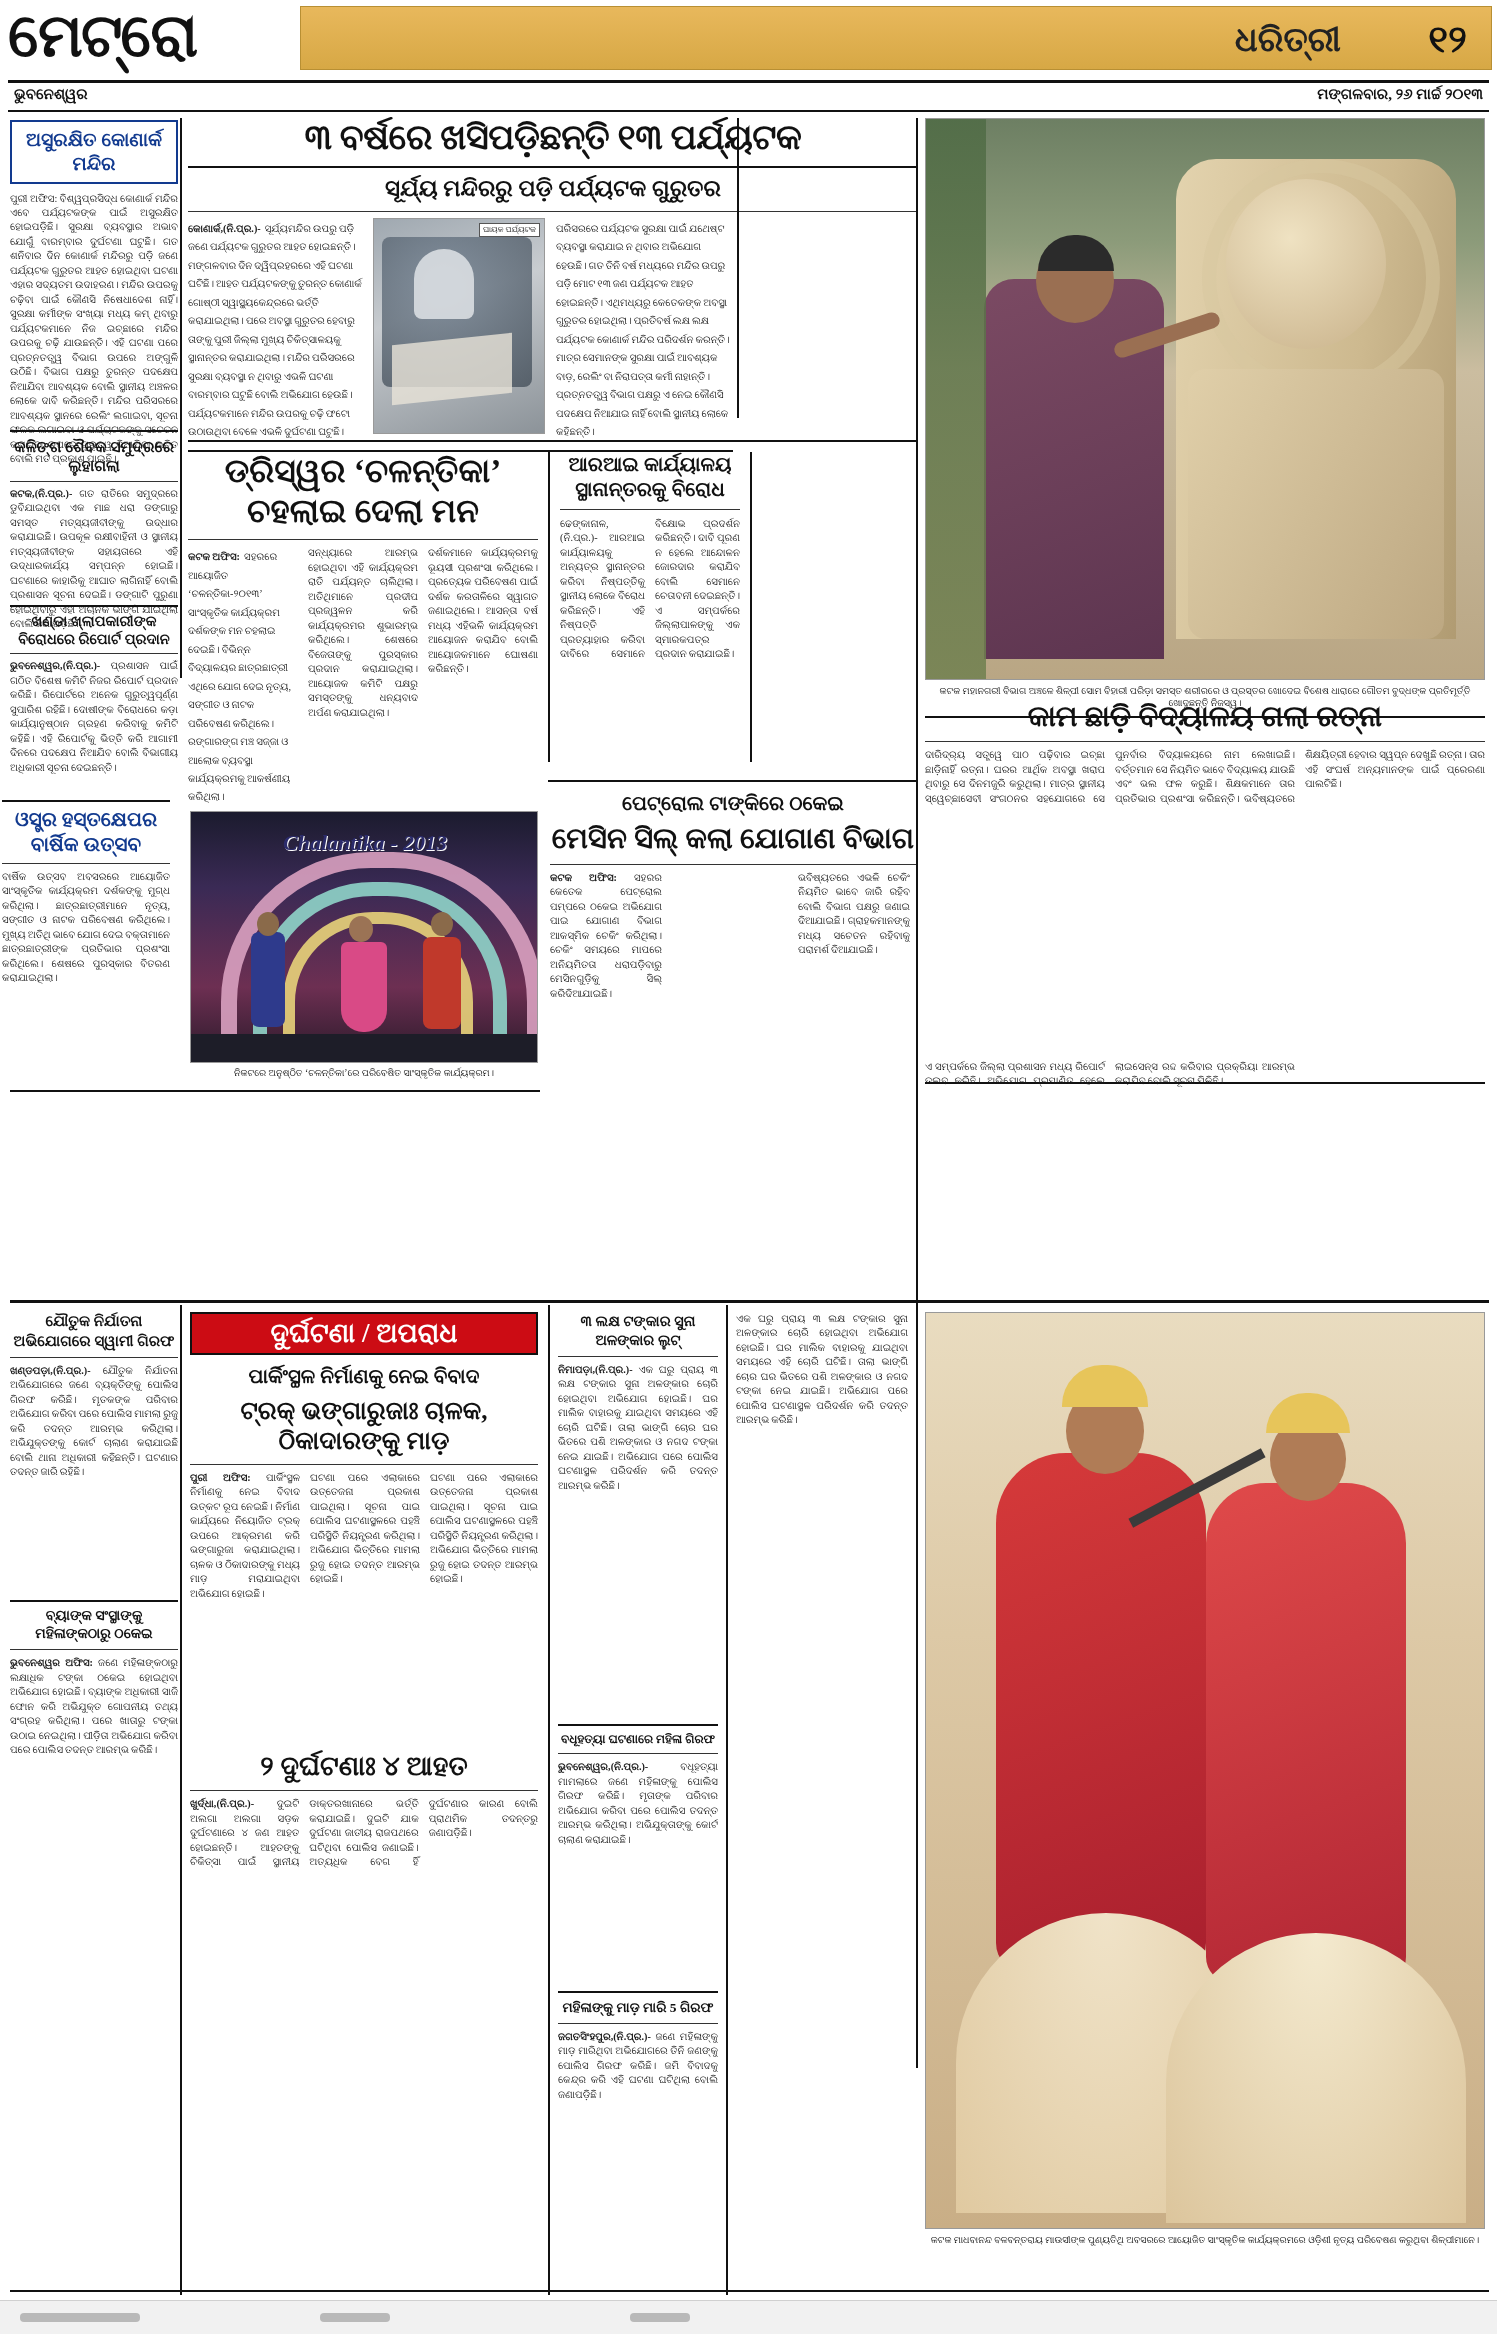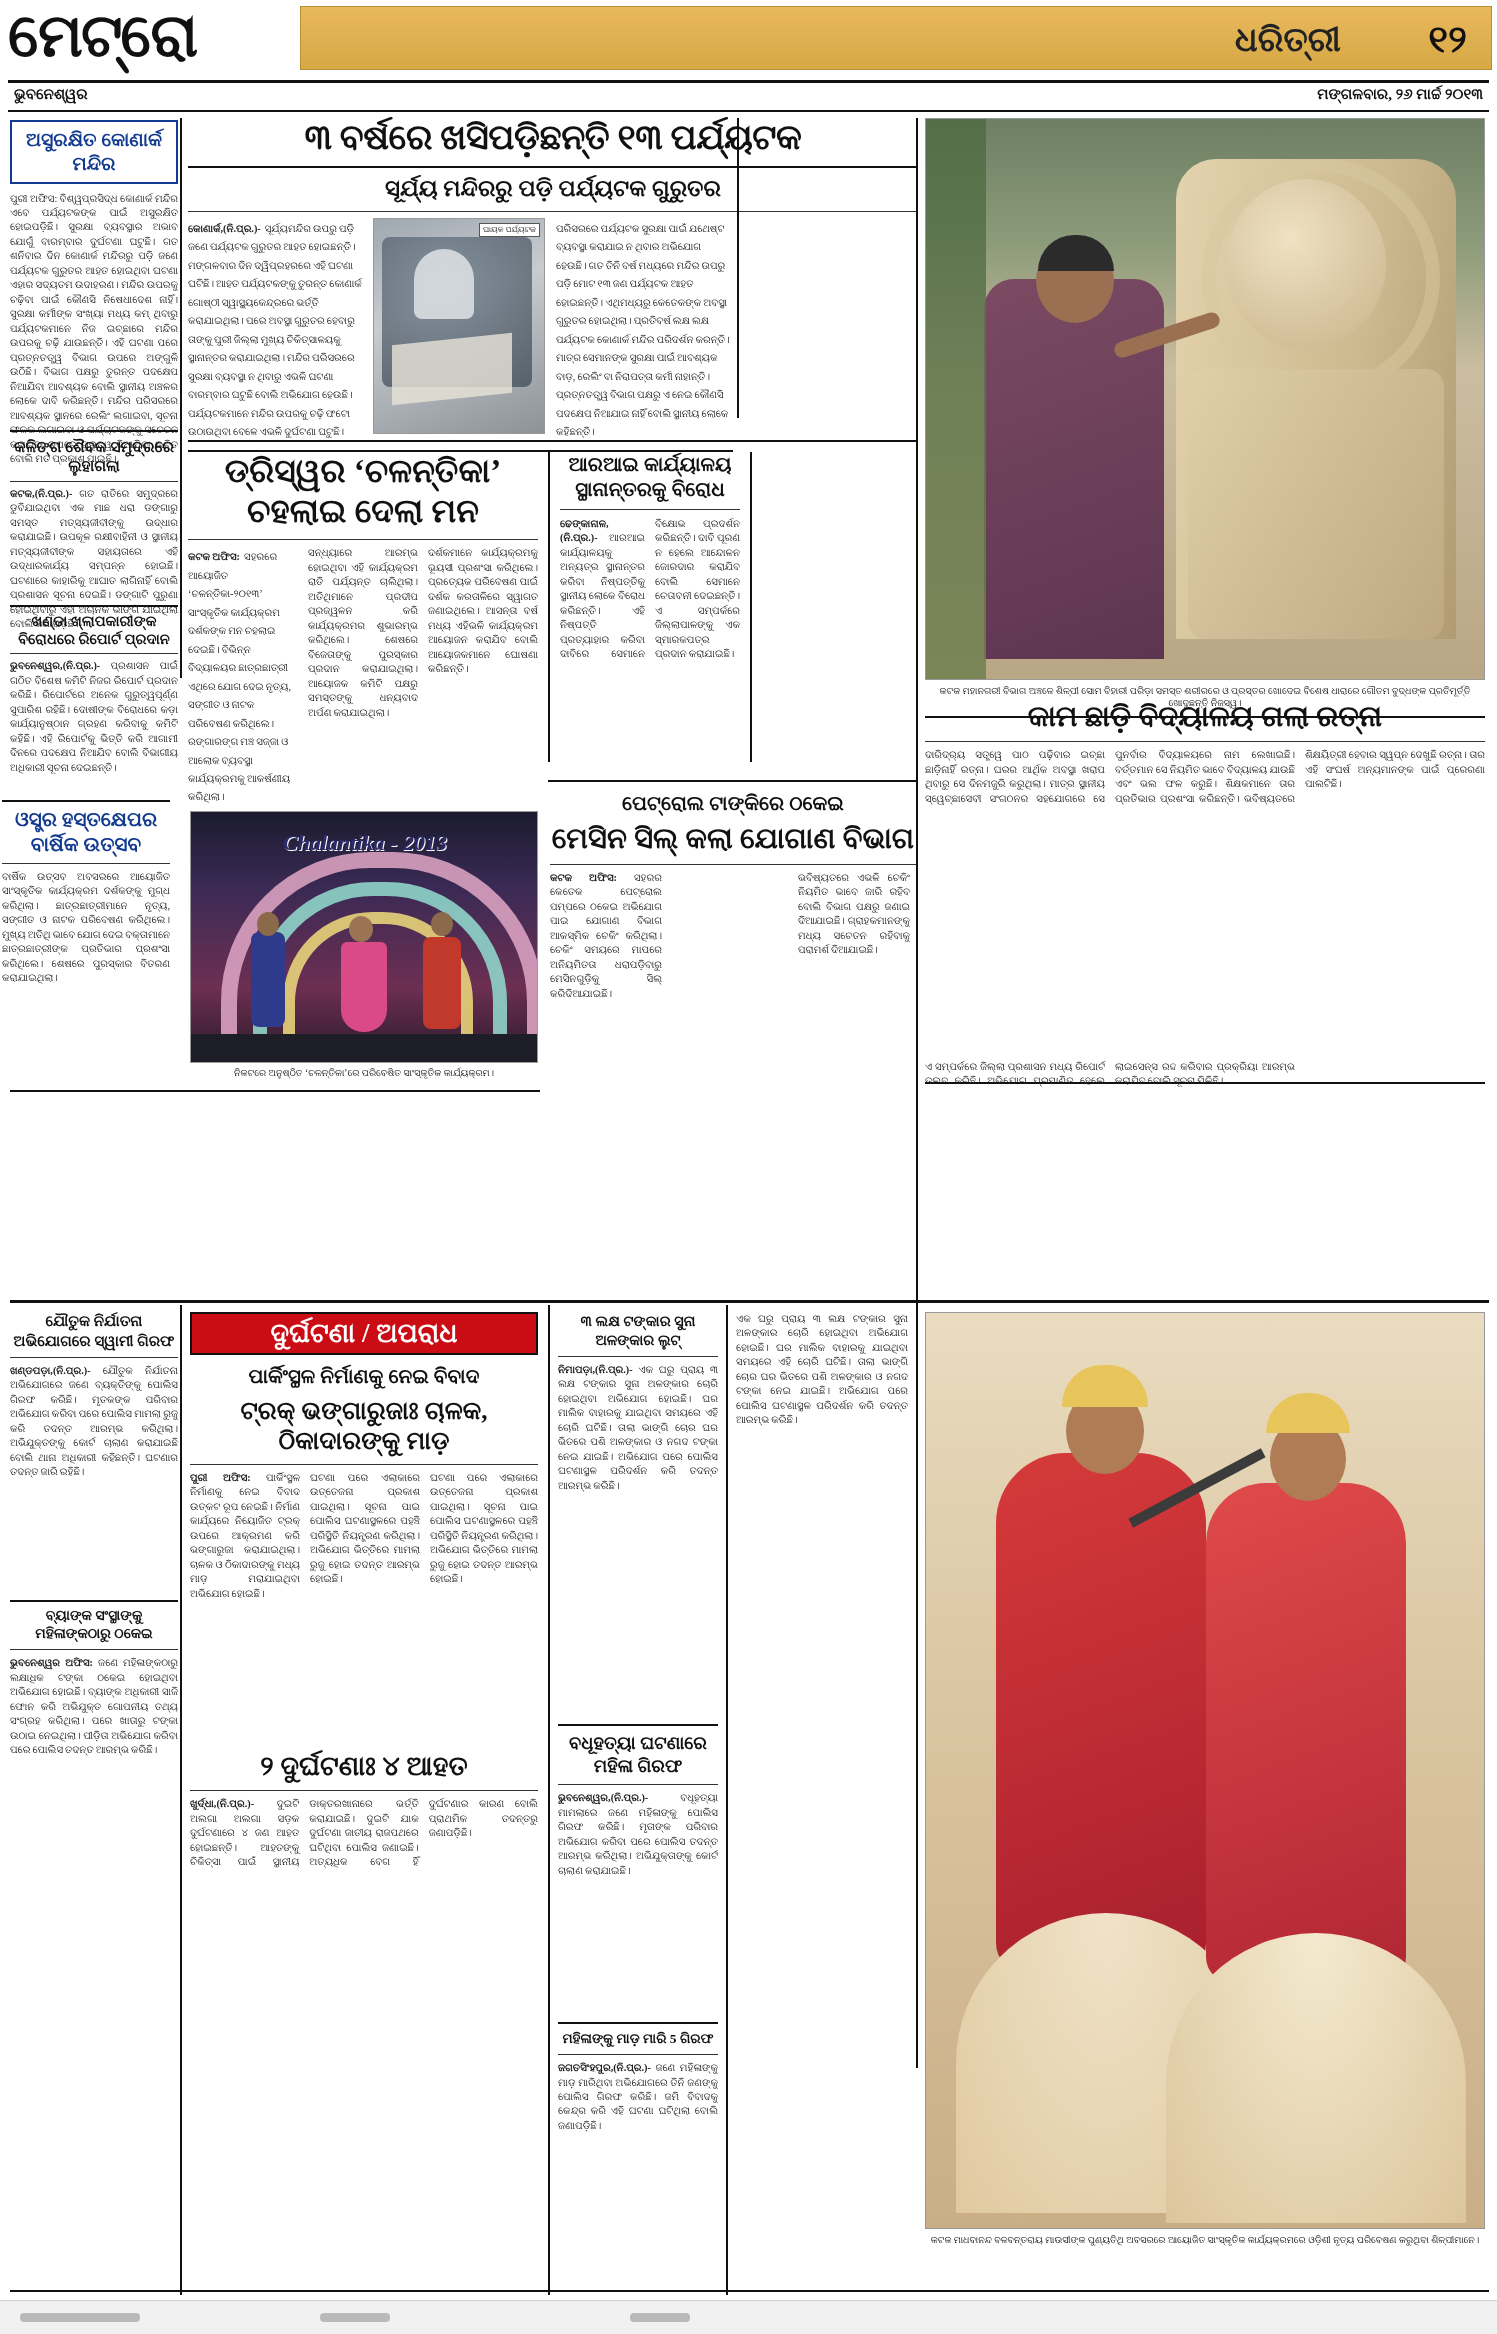--- a/index.html
+++ b/index.html
@@ -158,21 +158,21 @@
     </div>
   </div>
 
   <div class="rule-v" style="position:absolute;left:548px;top:452px;height:310px;"></div>
 
   <div class="col" style="left:560px;top:452px;width:180px;">
     <div class="hl" style="font-size:20px;line-height:1.25;">ଆରଆଇ କାର୍ଯ୍ୟାଳୟ</div>
     <div class="hl" style="font-size:20px;line-height:1.25;">ସ୍ଥାନାନ୍ତରକୁ ବିରୋଧ</div>
     <div class="thin" style="margin:7px 0;"></div>
     <div class="body-txt mc2" style="height:270px;overflow:hidden;">
-      <span style="font-weight:bold;">ଢେଙ୍କାନାଳ,(ନି.ପ୍ର.)-</span>
+      <span style="font-weight:normal;">ଢେଙ୍କାନାଳ,(ନି.ପ୍ର.)-</span>
       <span>ଆରଆଇ କାର୍ଯ୍ୟାଳୟକୁ ଅନ୍ୟତ୍ର ସ୍ଥାନାନ୍ତର କରିବା ନିଷ୍ପତ୍ତିକୁ ସ୍ଥାନୀୟ ଲୋକେ ବିରୋଧ କରିଛନ୍ତି। ଏହି ନିଷ୍ପତ୍ତି ପ୍ରତ୍ୟାହାର କରିବା ଦାବିରେ ସେମାନେ ବିକ୍ଷୋଭ ପ୍ରଦର୍ଶନ କରିଛନ୍ତି। ଦାବି ପୂରଣ ନ ହେଲେ ଆନ୍ଦୋଳନ ଜୋରଦାର କରାଯିବ ବୋଲି ସେମାନେ ଚେତାବନୀ ଦେଇଛନ୍ତି। ଏ ସମ୍ପର୍କରେ ଜିଲ୍ଲାପାଳଙ୍କୁ ଏକ ସ୍ମାରକପତ୍ର ପ୍ରଦାନ କରାଯାଇଛି।</span>
     </div>
   </div>
 
   <div class="rule-v" style="position:absolute;left:750px;top:452px;height:310px;"></div>
 
   <div class="col" style="left:925px;top:700px;width:560px;">
     <div class="hl" style="font-size:29px;">କାମ ଛାଡ଼ି ବିଦ୍ୟାଳୟ ଗଲା ରତ୍ନା</div>
     <div class="thin" style="margin:8px 0 6px 0;"></div>
     <div style="position:relative;height:330px;">
@@ -271,21 +271,21 @@
   <div class="rule-v" style="position:absolute;left:548px;top:1305px;height:990px;"></div>
 
   <div class="col" style="left:558px;top:1312px;width:160px;">
     <div class="hl" style="font-size:14.5px;line-height:1.3;">୩ ଲକ୍ଷ ଟଙ୍କାର ସୁନା ଅଳଙ୍କାର ଲୁଟ୍</div>
     <div class="thin" style="margin:6px 0;"></div>
     <div class="body-txt" style="height:355px;overflow:hidden;">
       <span style="font-weight:bold;">ନିମାପଡ଼ା,(ନି.ପ୍ର.)-</span>
       <span>ଏକ ଘରୁ ପ୍ରାୟ ୩ ଲକ୍ଷ ଟଙ୍କାର ସୁନା ଅଳଙ୍କାର ଚୋରି ହୋଇଥିବା ଅଭିଯୋଗ ହୋଇଛି। ଘର ମାଲିକ ବାହାରକୁ ଯାଇଥିବା ସମୟରେ ଏହି ଚୋରି ଘଟିଛି। ତାଲା ଭାଙ୍ଗି ଚୋର ଘର ଭିତରେ ପଶି ଅଳଙ୍କାର ଓ ନଗଦ ଟଙ୍କା ନେଇ ଯାଇଛି। ଅଭିଯୋଗ ପରେ ପୋଲିସ ଘଟଣାସ୍ଥଳ ପରିଦର୍ଶନ କରି ତଦନ୍ତ ଆରମ୍ଭ କରିଛି।</span>
     </div>
     <div class="rule-h" style="margin:6px 0;"></div>
-    <div class="hl" style="font-size:18px;line-height:1.3;">ବଧୂହତ୍ୟା ଘଟଣାରେ ମହିଳା ଗିରଫ</div>
+    <div class="hl" style="font-size:12px;line-height:1.3;">ବଧୂହତ୍ୟା ଘଟଣାରେ ମହିଳା ଗିରଫ</div>
     <div class="thin" style="margin:6px 0;"></div>
     <div class="body-txt" style="height:225px;overflow:hidden;">
       <span style="font-weight:bold;">ଭୁବନେଶ୍ୱର,(ନି.ପ୍ର.)-</span>
       <span>ବଧୂହତ୍ୟା ମାମଲାରେ ଜଣେ ମହିଳାଙ୍କୁ ପୋଲିସ ଗିରଫ କରିଛି। ମୃତାଙ୍କ ପରିବାର ଅଭିଯୋଗ କରିବା ପରେ ପୋଲିସ ତଦନ୍ତ ଆରମ୍ଭ କରିଥିଲା। ଅଭିଯୁକ୍ତାଙ୍କୁ କୋର୍ଟ ଚାଲାଣ କରାଯାଇଛି।</span>
     </div>
     <div class="rule-h" style="margin:6px 0;"></div>
     <div class="hl" style="font-size:13.5px;line-height:1.3;">ମହିଳାଙ୍କୁ ମାଡ଼ ମାରି 5 ଗିରଫ</div>
     <div class="thin" style="margin:6px 0;"></div>
     <div class="body-txt" style="height:150px;overflow:hidden;">
       <span style="font-weight:bold;">ଜଗତସିଂହପୁର,(ନି.ପ୍ର.)-</span>

